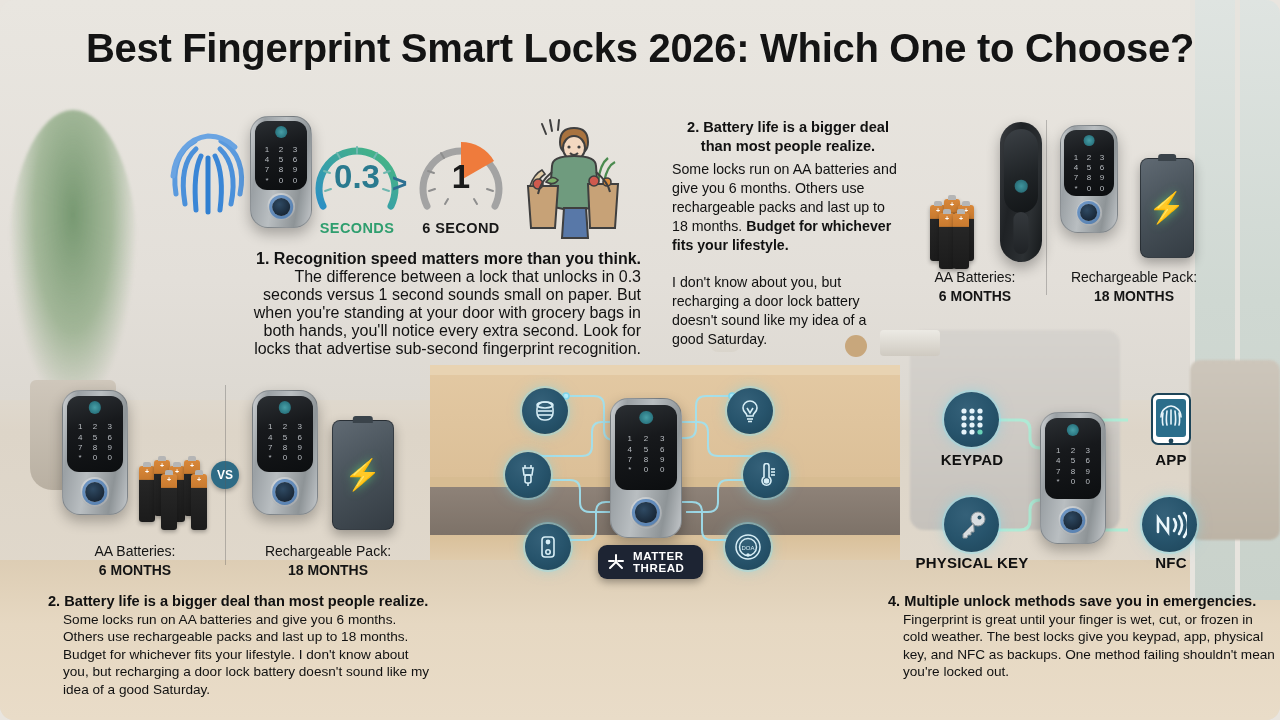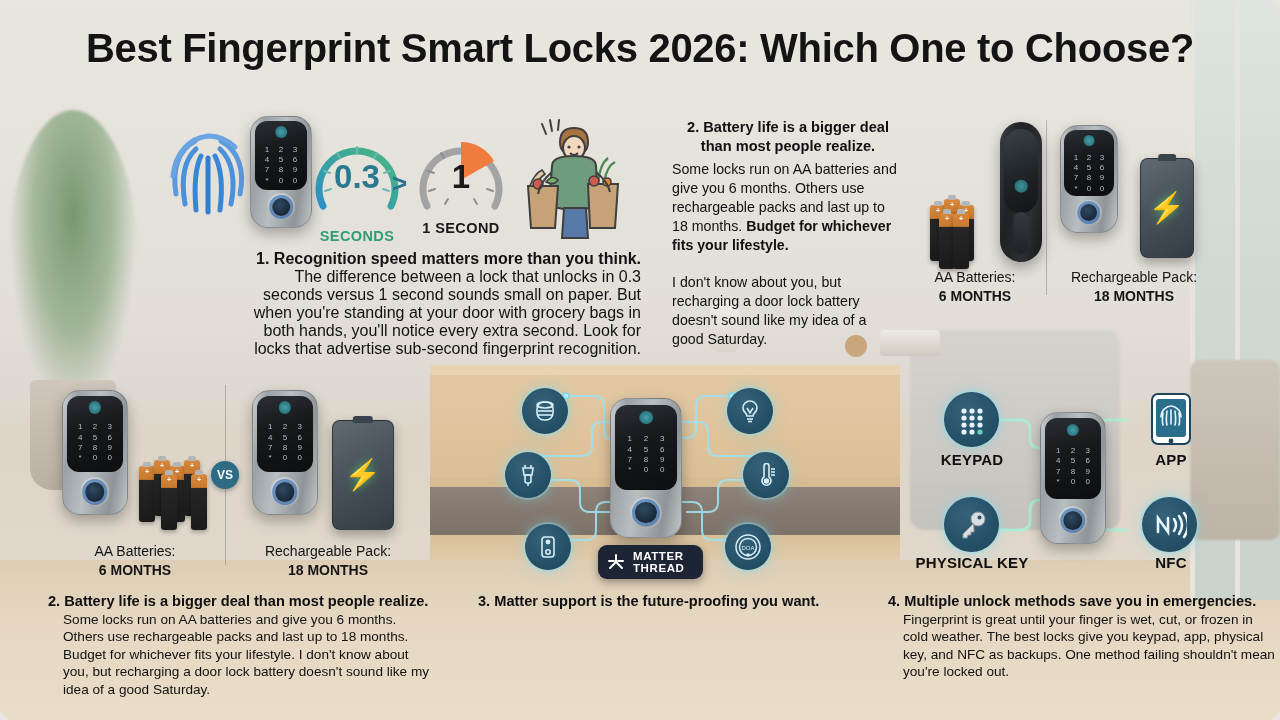--- a/index.html
+++ b/index.html
@@ -378,42 +378,42 @@
           <line x1="66" y1="19" x2="63" y2="24"></line>
           <line x1="79" y1="37" x2="73" y2="39"></line>
           <line x1="26" y1="19" x2="29" y2="24"></line>
           <line x1="13" y1="37" x2="19" y2="39"></line>
           <line x1="14" y1="57" x2="20" y2="55"></line>
           <line x1="78" y1="57" x2="72" y2="55"></line>
         </g>
       </svg>
       <div class="gauge-val" style="font-size:33px;color:#2a7a8f;">0.3</div>
     </div>
-    <div class="gauge-label" style="color:#2e9e6e;margin-top:8px;">SECONDS</div>
+    <div class="gauge-label" style="color:#2e9e6e;">SECONDS</div>
   </div>
 
   <div class="gt-arrow">&gt;</div>
 
   <div class="gauge-wrap" style="left:415px;top:134px;">
     <div class="gauge">
       <svg width="92" height="92" viewBox="0 0 92 92">
         <path d="M12 72 A38 38 0 1 1 80 72" fill="none" stroke="#a3a3a3" stroke-width="7" stroke-linecap="round"></path>
         <path d="M46 46 L46 8 A38 38 0 0 1 79 27 Z" fill="#ef7b3c"></path>
         <g stroke="#8e8e8e" stroke-width="2" stroke-linecap="round">
           <line x1="26" y1="19" x2="29" y2="24"></line>
           <line x1="13" y1="37" x2="19" y2="39"></line>
           <line x1="14" y1="57" x2="20" y2="55"></line>
           <line x1="78" y1="57" x2="72" y2="55"></line>
           <line x1="30" y1="70" x2="33" y2="65"></line>
           <line x1="62" y1="70" x2="59" y2="65"></line>
         </g>
       </svg>
       <div class="gauge-val" style="font-size:33px;color:#1b1b1b;">1</div>
     </div>
-    <div class="gauge-label" style="color:#181818;">1 SECOND</div>
+    <div class="gauge-label" style="color:#181818;">6 SECOND</div>
   </div>
 
   <div class="person">
     <svg width="118" height="128" viewBox="0 0 118 128">
       <g stroke="#3f3f3f" stroke-width="2" fill="none" stroke-linecap="round">
         <line x1="26" y1="12" x2="30" y2="22"></line>
         <line x1="34" y1="8" x2="36" y2="19"></line>
         <line x1="43" y1="8" x2="42" y2="18"></line>
       </g>
       <path d="M44 30 q0-14 14-14 q14 0 14 14 q0 6 -3 9 l-22 0 q-3 -3 -3 -9z" fill="#a9733f" stroke="#3f3f3f" stroke-width="2"></path>
@@ -701,21 +701,20 @@
           <path d="M12 9 h5"></path>
       </g>
     </svg>
     <div class="matter-txt">
       <div>MATTER</div>
       <div>THREAD</div>
     </div>
   </div>
 
   <div class="bsec" style="left:478px;top:592px;width:372px;">
-    <span class="bhead">3. Matter support is the future-proofing you want.</span>
   </div>
 
   <svg class="traces" style="left:930px;top:388px;width:260px;height:180px;" width="260" height="180" viewBox="0 0 260 180">
     <g fill="none" stroke="#aaf0d8" stroke-width="3" opacity="0.85">
       <path d="M62 32 h28 q10 0 10 10 v8 q0 10 10 10 h12"></path>
       <path d="M198 32 h-28 q-10 0 -10 10 v8 q0 10 -10 10 h-12"></path>
       <path d="M62 142 h28 q10 0 10 -10 v-10 q0 -10 10 -10 h12"></path>
       <path d="M198 142 h-28 q-10 0 -10 -10 v-10 q0 -10 -10 -10 h-12"></path>
     </g>
   </svg>

